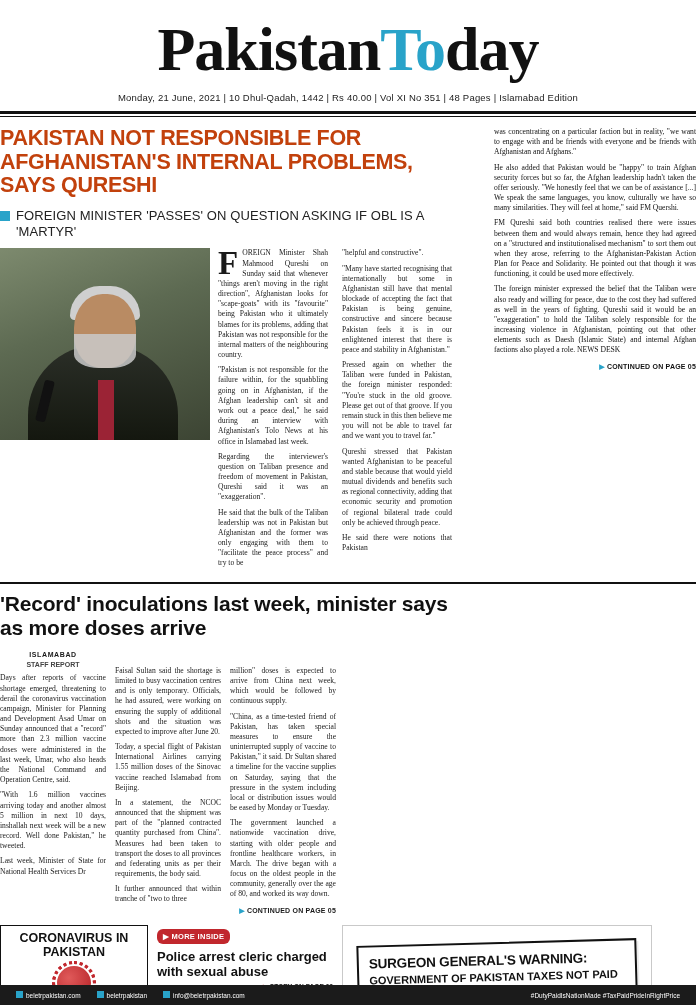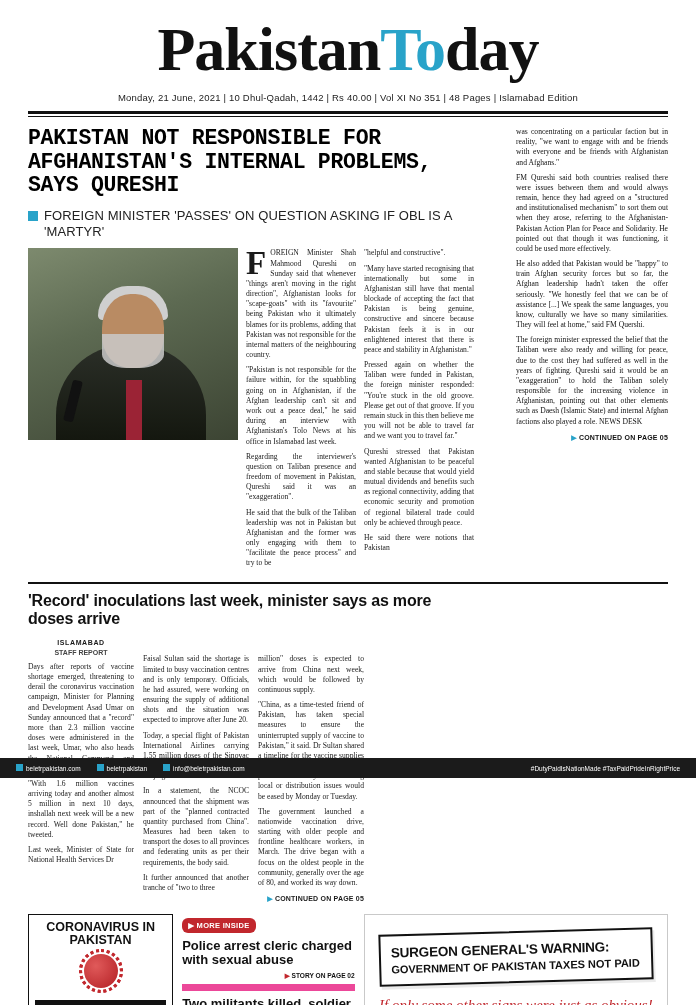--- a/index.html
+++ b/index.html
@@ -4,21 +4,21 @@
 <style>
   * { box-sizing: border-box; }
   html, body { margin:0; padding:0; }
   body {
     width: 696px; height: 1005px;
     background: #ffffff;
     font-family: "Liberation Serif", serif;
     color: #111;
     overflow: hidden;
   }
-  .page { width:696px; height:778px; position:relative; padding: 0 28px; }
+  .page { width:696px; height:1005px; position:relative; padding: 0 0; }
 
   
   .masthead { text-align:center; padding-top: 18px; }
   .masthead .logo {
     font-family: "Liberation Serif", serif;
     font-weight: 700;
     font-size: 62px;
     letter-spacing: -1px;
     line-height: 1;
     white-space: nowrap;
@@ -35,26 +35,26 @@
   }
   .rule-thick { border-top: 3px solid #111; margin-top:8px; }
   .rule-thin  { border-top: 1px solid #111; margin-top:2px; }
 
   
   .lead { display:flex; gap:10px; margin-top:10px; }
   .lead-left { width: 452px; }
   .lead-right { width: 202px; margin-left: 32px; }
 
   .headline {
-    font-family: Liberation Mono, monospace;
+    font-family: Liberation Sans, sans-serif;
     font-weight:700;
     font-size: 21.5px;
     line-height: 1.1;
     letter-spacing: -0.3px;
-    color:#000000;
+    color:#c2410c;
     text-transform: uppercase;
   }
   .kicker-row { display:flex; gap:6px; align-items:flex-start; margin-top:10px; }
   .kicker-sq { width:10px; height:10px; background:#29a3c9; margin-top:3px; flex:0 0 auto; }
   .kicker {
     font-family:"Liberation Sans", sans-serif;
     font-weight:400; font-size:13px; line-height:1.25;
     color:#222; text-transform:uppercase; letter-spacing:.1px;
   }
   .lead-body { display:flex; gap:8px; margin-top:8px; }
@@ -90,21 +90,21 @@
   }
   .cont .tri { color:#29a3c9; }
 
   
   .sec-divider { border-top:2px solid #111; margin-top:8px; }
   .story2 { margin-top:8px; display:flex; gap:10px; }
   .story2-left { width:452px; }
   .story2-right { width:202px; }
   .h2 {
     font-family:"Liberation Sans", sans-serif; font-weight:700;
-    font-size:16px; line-height:1.15; letter-spacing:-.2px;
+    font-size:21px; line-height:1.15; letter-spacing:-.2px;
   }
   .byline {
     font-family:"Liberation Sans",sans-serif; text-align:center;
     font-size:7px; font-weight:700; line-height:1.4; margin-bottom:4px; margin-top:6px;
   }
   .byline .city { letter-spacing:.6px; }
   .byline .sr { color:#444; }
   .s2cols { display:flex; gap:9px; margin-top:4px; }
   .s2cols .col { width:106px; }
 
@@ -204,22 +204,22 @@
             <p>"Many have started recognising that internationally but some in Afghanistan still have that mental blockade of accepting the fact that Pakistan is being genuine, constructive and sincere because Pakistan feels it is in our enlightened interest that there is peace and stability in Afghanistan."</p>
             <p>Pressed again on whether the Taliban were funded in Pakistan, the foreign minister responded: "You're stuck in the old groove. Please get out of that groove. If you remain stuck in this then believe me you will not be able to travel far and we want you to travel far."</p>
             <p>Qureshi stressed that Pakistan wanted Afghanistan to be peaceful and stable because that would yield mutual dividends and benefits such as regional connectivity, adding that economic security and promotion of regional bilateral trade could only be achieved through peace.</p>
             <p>He said there were notions that Pakistan</p>
           </div>
         </div>
       </div>
     </div>
     <div class="lead-right right-col">
       <p>was concentrating on a particular faction but in reality, "we want to engage with and be friends with everyone and be friends with Afghanistan and Afghans."</p>
+      <p>He also added that Pakistan would be "happy" to train Afghan security forces but so far, the Afghan leadership hadn't taken the offer seriously. "We honestly feel that we can be of assistance [...] We speak the same languages, you know, culturally we have so many similarities. They will feel at home," said FM Quershi.</p>
       <p>FM Qureshi said both countries realised there were issues between them and would always remain, hence they had agreed on a "structured and institutionalised mechanism" to sort them out when they arose, referring to the Afghanistan-Pakistan Action Plan for Peace and Solidarity. He pointed out that though it was functioning, it could be used more effectively.</p>
-      <p>He also added that Pakistan would be "happy" to train Afghan security forces but so far, the Afghan leadership hadn't taken the offer seriously. "We honestly feel that we can be of assistance [...] We speak the same languages, you know, culturally we have so many similarities. They will feel at home," said FM Quershi.</p>
       <p>The foreign minister expressed the belief that the Taliban were also ready and willing for peace, due to the cost they had suffered as well in the years of fighting. Qureshi said it would be an "exaggeration" to hold the Taliban solely responsible for the increasing violence in Afghanistan, pointing out that other elements such as Daesh (Islamic State) and internal Afghan factions also played a role. NEWS DESK</p>
       <div class="cont"><span class="tri">▶</span> <span>CONTINUED ON PAGE 05</span></div>
     </div>
   </div>
 
   <div class="sec-divider"></div>
 
   <div class="story2">
     <div class="story2-left">
       <div class="h2">'Record' inoculations last week, minister says as more doses arrive</div>
@@ -230,21 +230,21 @@
             <div class="sr">STAFF REPORT</div>
           </div>
           <p>Days after reports of vaccine shortage emerged, threatening to derail the coronavirus vaccination campaign, Minister for Planning and Development Asad Umar on Sunday announced that a "record" more than 2.3 million vaccine doses were administered in the last week, Umar, who also heads the National Command and Operation Centre, said.</p>
           <p>"With 1.6 million vaccines arriving today and another almost 5 million in next 10 days, inshallah next week will be a new record. Well done Pakistan," he tweeted.</p>
           <p>Last week, Minister of State for National Health Services Dr</p>
         </div>
         <div class="col" style="padding-top:22px">
           <p>Faisal Sultan said the shortage is limited to busy vaccination centres and is only temporary. Officials, he had assured, were working on ensuring the supply of additional shots and the situation was expected to improve after June 20.</p>
           <p>Today, a special flight of Pakistan International Airlines carrying 1.55 million doses of the Sinovac vaccine reached Islamabad from Beijing.</p>
           <p>In a statement, the NCOC announced that the shipment was part of the "planned contracted quantity purchased from China". Measures had been taken to transport the doses to all provinces and federating units as per their requirements, the body said.</p>
-          <p>It further announced that another tranche of "two to three</p>
+          <p>It further announced that within tranche of "two to three</p>
         </div>
         <div class="col" style="padding-top:22px">
           <p>million" doses is expected to arrive from China next week, which would be followed by continuous supply.</p>
           <p>"China, as a time-tested friend of Pakistan, has taken special measures to ensure the uninterrupted supply of vaccine to Pakistan," it said. Dr Sultan shared a timeline for the vaccine supplies on Saturday, saying that the pressure in the system including local or distribution issues would be eased by Monday or Tuesday.</p>
           <p>The government launched a nationwide vaccination drive, starting with older people and frontline healthcare workers, in March. The drive began with a focus on the oldest people in the community, generally over the age of 80, and worked its way down.</p>
           <div class="cont"><span class="tri">▶</span> <span>CONTINUED ON PAGE 05</span></div>
         </div>
       </div>
     </div>
     <div class="story2-right"></div>

